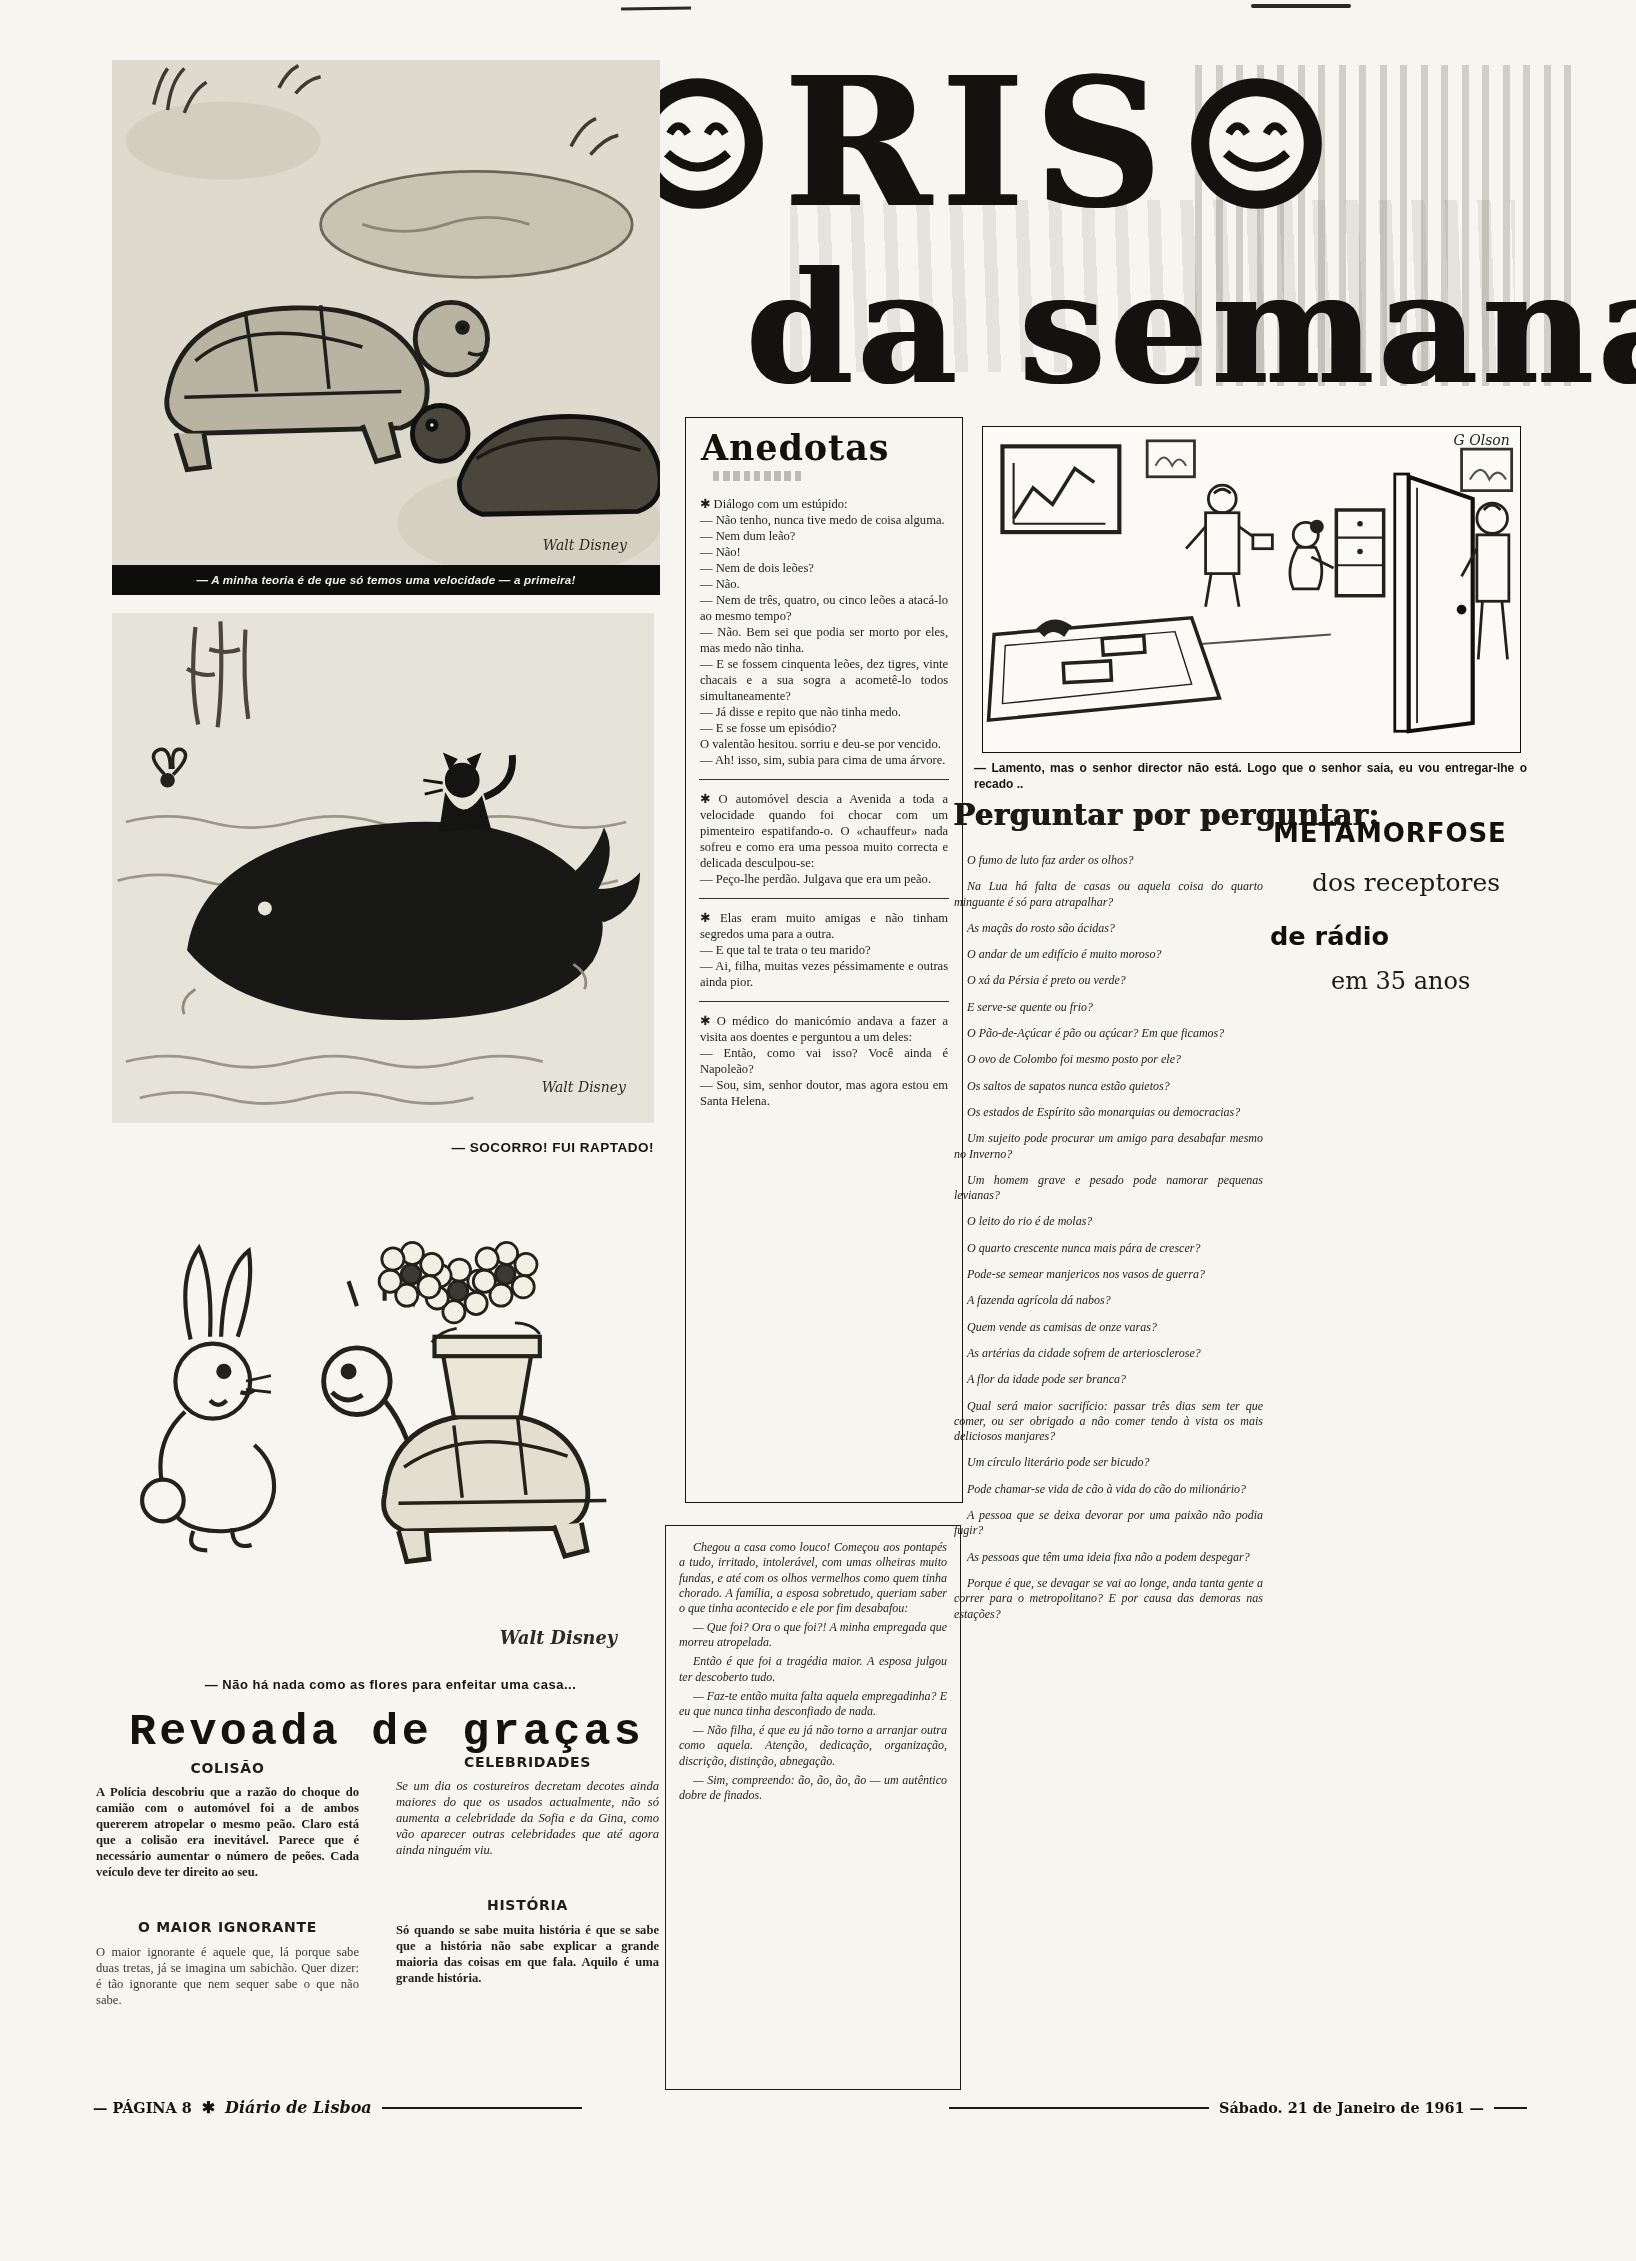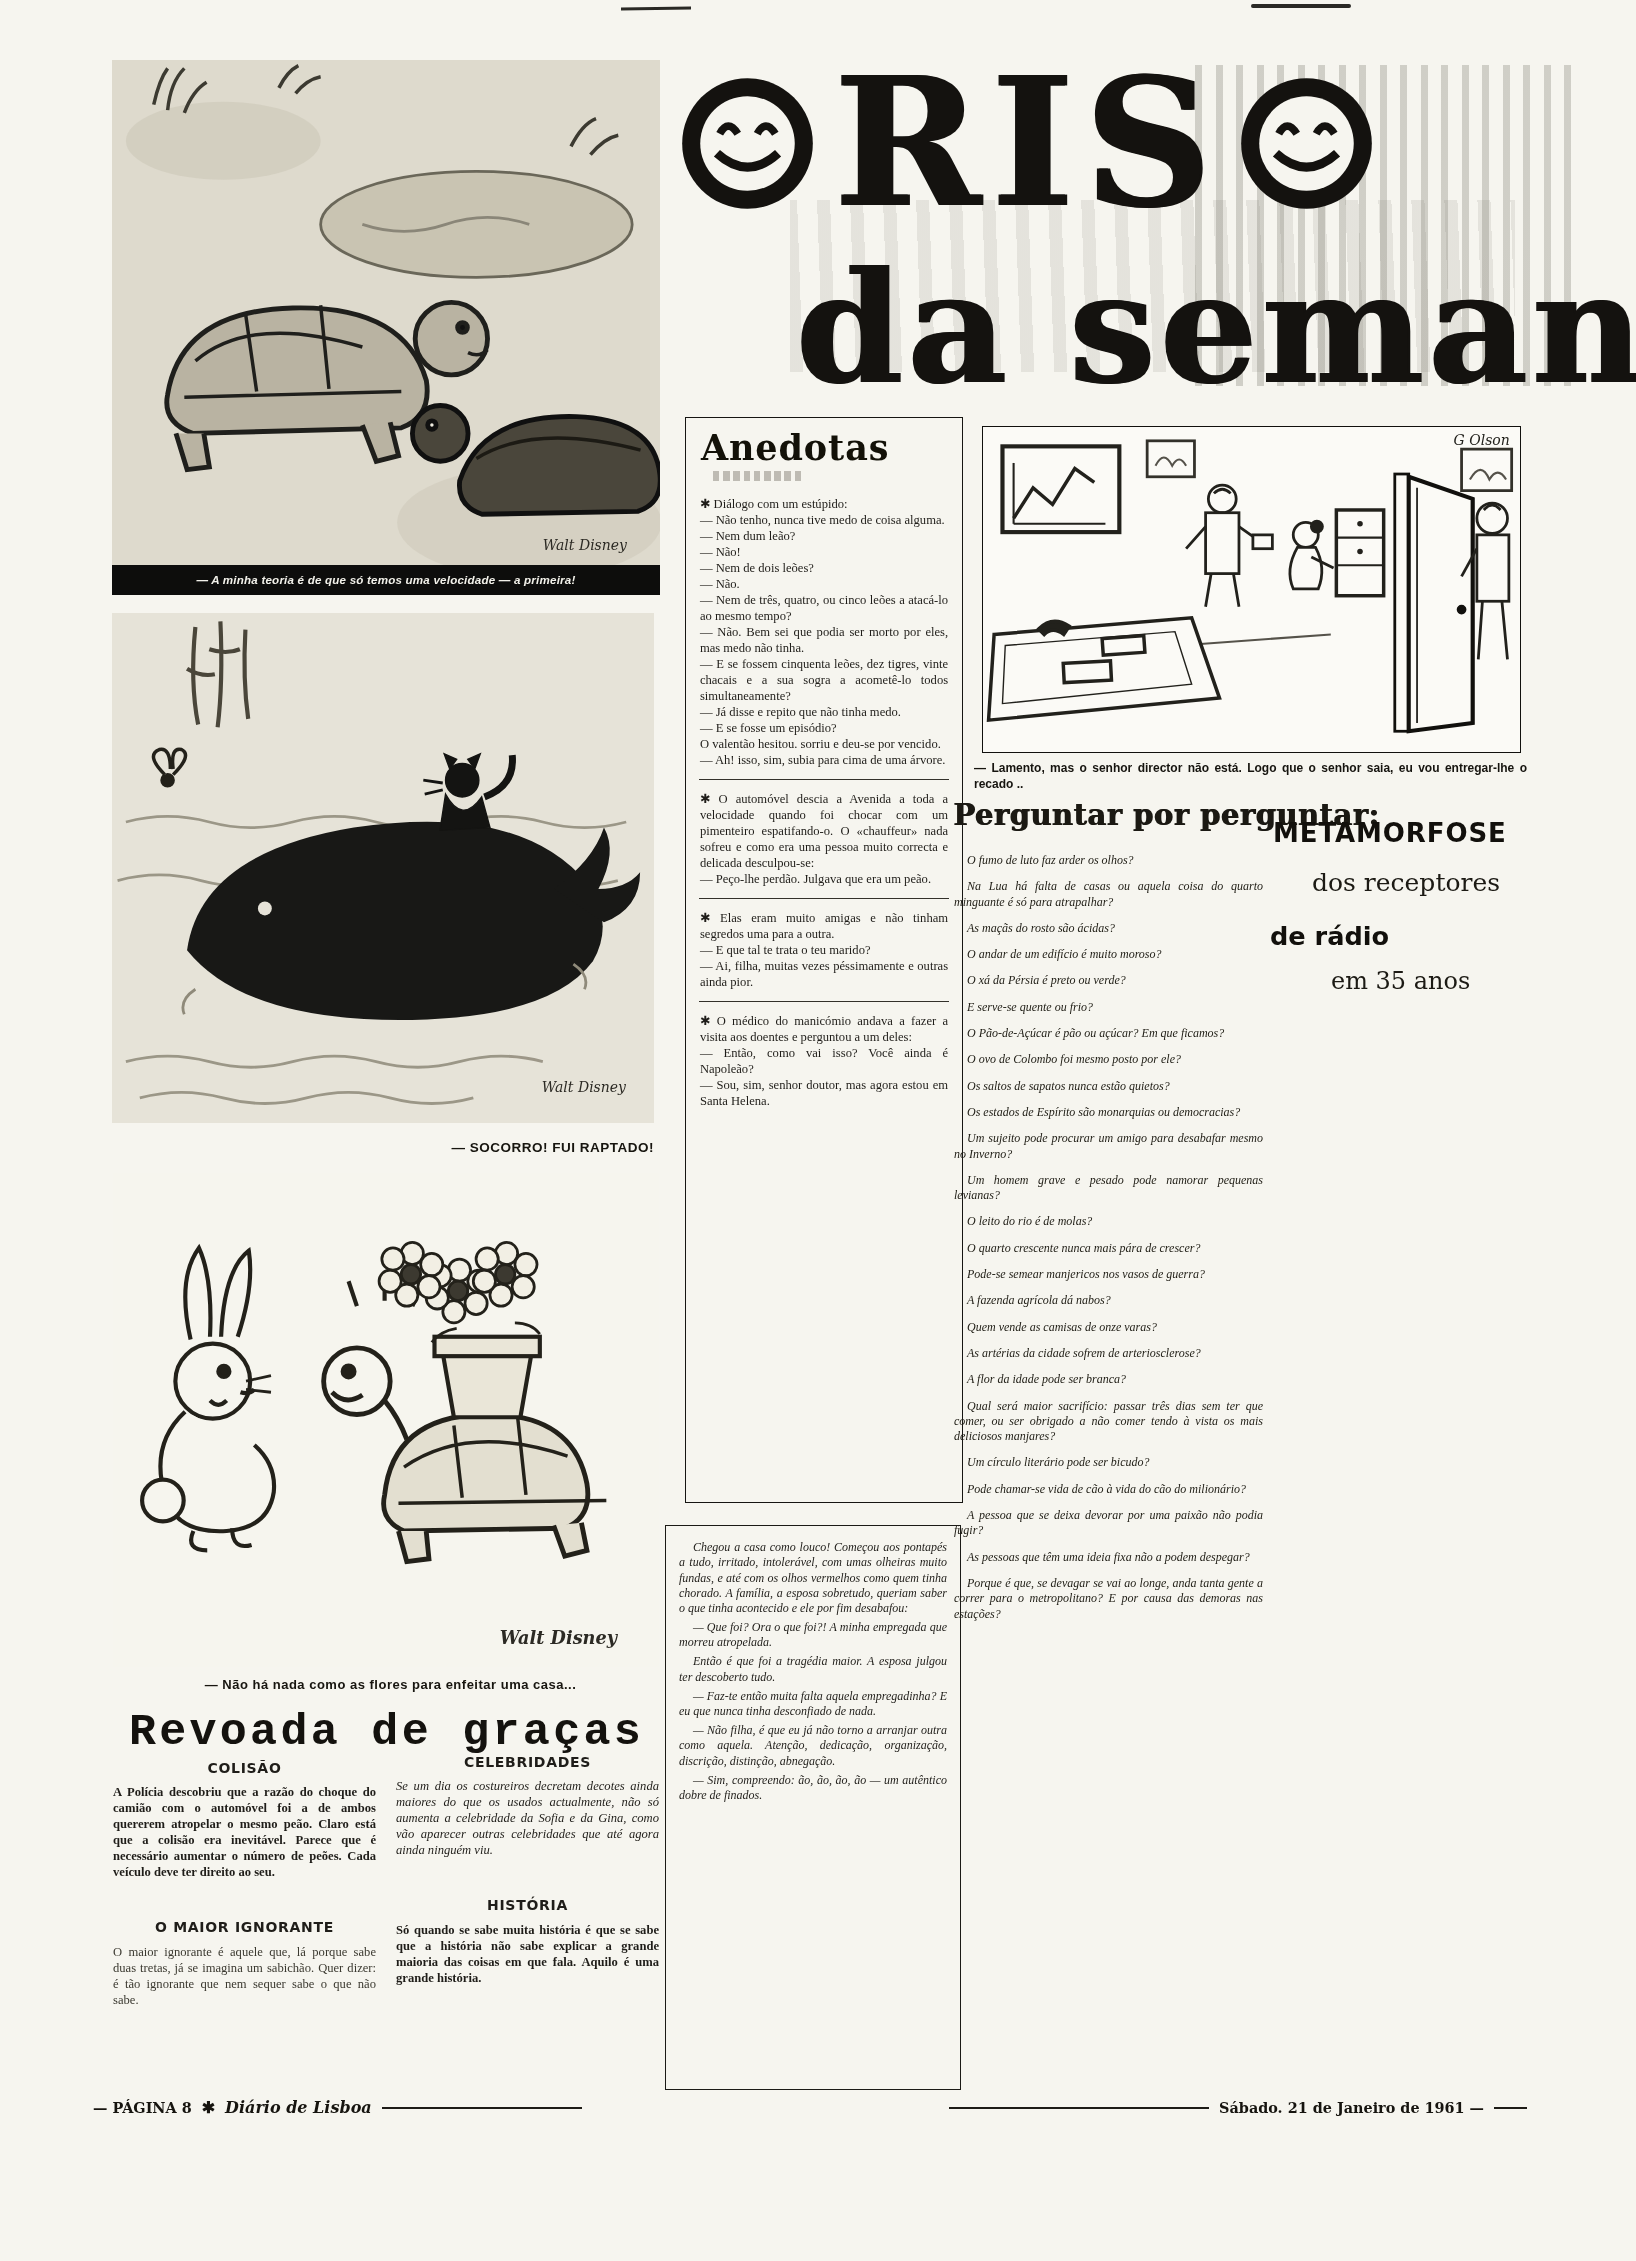--- a/index.html
+++ b/index.html
@@ -19,21 +19,21 @@
     left:1195px; top:65px; width:386px; height:321px;
     background:repeating-linear-gradient(90deg, rgba(110,106,96,.28) 0 7.4px, rgba(110,106,96,0) 7.4px 20.5px);
     filter:blur(0.5px);
   }
   .wash {
     left:790px; top:200px; width:725px; height:172px;
     background:repeating-linear-gradient(88deg, rgba(120,116,106,.14) 0 13px, rgba(120,116,106,0) 13px 33px);
   }
 
   
-  .masthead { left:678px; top:55px; width:920px; color:#14120f; }
+  .masthead { left:628px; top:55px; width:920px; color:#14120f; }
   .mast-line1 {
     display:flex; align-items:center; gap:16px;
     font-family:"DejaVu Serif", serif; font-weight:bold;
     font-size:177px; line-height:1; letter-spacing:10.2px;
     text-shadow:2.3px 0 currentColor;
   }
   .smiley { width:139px; height:139px; flex:0 0 auto; }
   .smiley svg { width:100%; height:100%; display:block; }
   .mast-line2 {
     font-family:"DejaVu Serif", serif; font-weight:bold;
@@ -302,21 +302,21 @@
         <circle cx="215" cy="73" r="7" fill="#3c3930"></circle>
         <path d="M248 112 q-12 2 -18 10 M290 108 q12 0 18 8" fill="none"></path>
       </g>
     </svg>
     <div class="sig" style="right:42px; bottom:18.6px; font-size:17.7px; font-weight:bold;">Walt Disney</div>
   </div>
   <div class="caption-bold" style="left:123px; top:1677px; width:535px; font-size:13px;">— Não há nada como as flores para enfeitar uma casa...</div>
 
   <div class="abs revoada-title">Revoada de graças</div>
 
-  <div class="textcol" style="left:113px; top:1760px;">
+  <div class="textcol" style="left:96px; top:1760px;">
     <h3 class="colhead">COLISÃO</h3>
     <p class="bodytext bold">A Polícia descobriu que a razão do choque do camião com o automóvel foi a de ambos quererem atropelar o mesmo peão. Claro está que a colisão era inevitável. Parece que é necessário aumentar o número de peões. Cada veículo deve ter direito ao seu.</p>
     <h3 class="colhead gap-head">O MAIOR IGNORANTE</h3>
     <p class="bodytext faded">O maior ignorante é aquele que, lá porque sabe duas tretas, já se imagina um sabichão. Quer dizer: é tão ignorante que nem sequer sabe o que não sabe.</p>
   </div>
 
   <div class="textcol" style="left:396px; top:1754px;">
     <h3 class="colhead">CELEBRIDADES</h3>
     <p class="bodytext italic">Se um dia os costureiros decretam decotes ainda maiores do que os usados actualmente, não só aumenta a celebridade da Sofia e da Gina, como vão aparecer outras celebridades que até agora ainda ninguém viu.</p>
     <h3 class="colhead gap-head">HISTÓRIA</h3>

